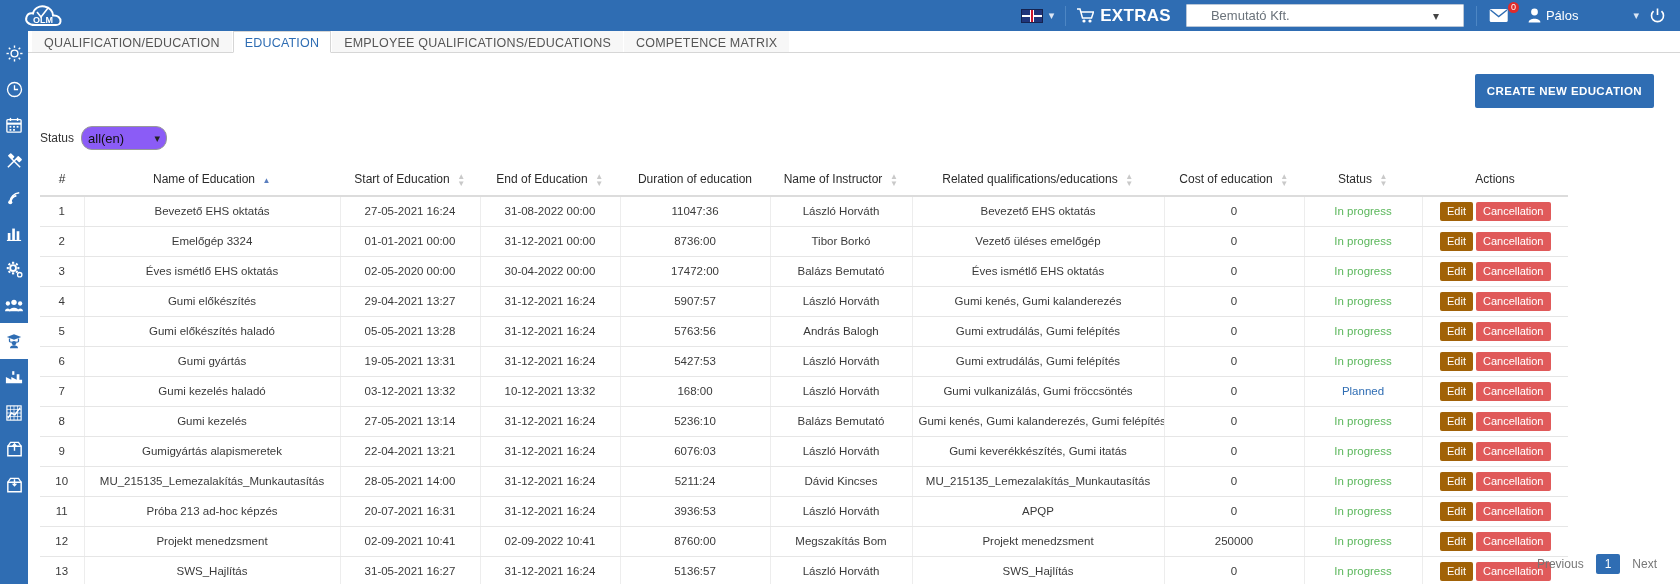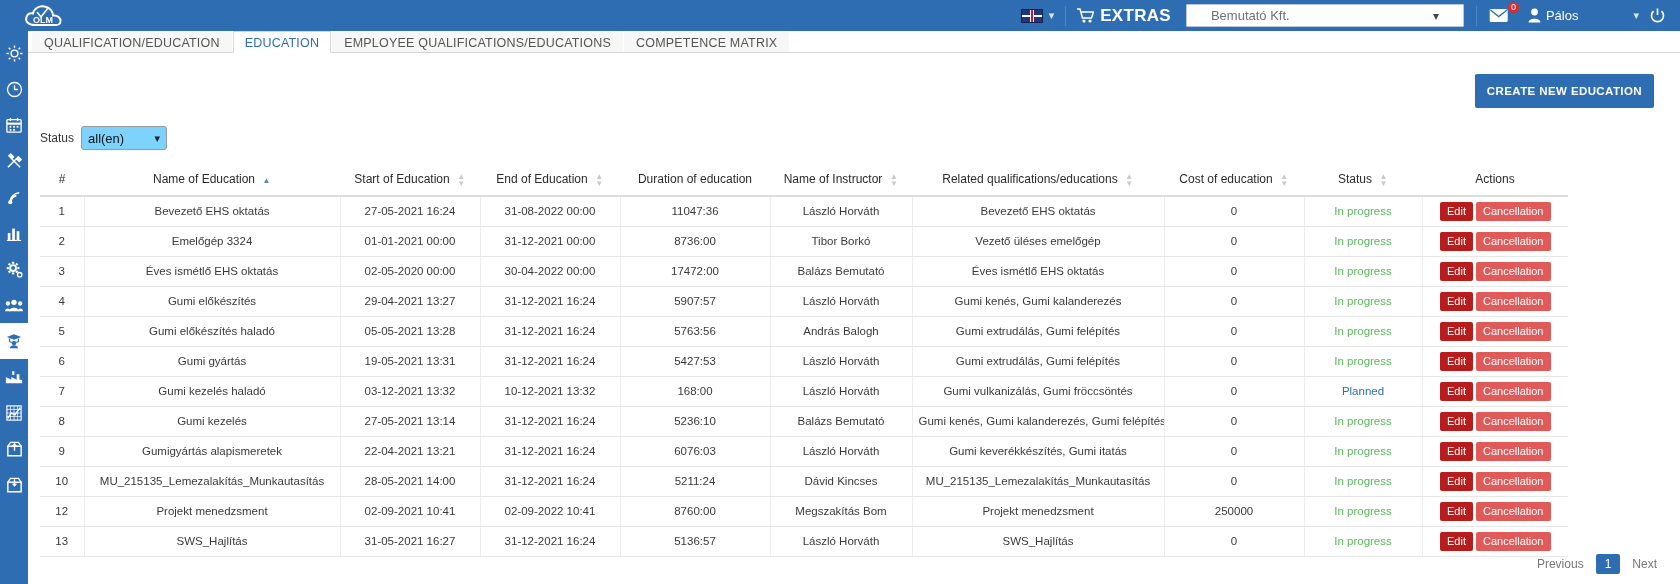--- a/index.html
+++ b/index.html
@@ -95,22 +95,22 @@
   .btn-create {
     position: absolute; right: 26px; top: 21px;
     background: #2f6db3; color: #fff; font-size: 11.5px; font-weight: bold;
     letter-spacing: 0.4px; padding: 11px 12px; border: none; border-radius: 2px;
     cursor: pointer;
   }
 
   .status-filter { position: absolute; left: 12px; top: 73px; display: flex; align-items: center; }
   .status-filter .lbl { font-size: 12px; color: #333; margin-right: 7px; }
   .sel {
-    width: 86px; height: 24px; border: 1px solid #999; border-radius: 3px;
-    background: #7dd3fc; font-size: 13px; color: #111; padding: 0 6px;
+    width: 86px; height: 24px; border: 1px solid #999; border-radius: 11px;
+    background: #8b5cf6; font-size: 13px; color: #111; padding: 0 6px;
     display: flex; align-items: center;
   }
   .sel .caret2 { margin-left: auto; font-size: 11px; color: #222; }
 
   .search-box { position: absolute; right: 14px; top: 83px; display: flex; align-items: center; }
   .search-box .lbl { font-size: 12px; color: #333; margin-right: 6px; }
   .search-input {
     width: 144px; height: 21px; border: 1px solid #a6a6a6; border-radius: 2px;
     background: #fff; font-size: 12px; padding: 0 5px; outline: none;
     font-family: "Liberation Sans", sans-serif;
@@ -136,21 +136,21 @@
   .sort-ico.asc { color: #5b7fbf; }
   .sort-ico i { display: block; font-style: normal; }
   .c-status-inprogress { color: #5bb75b; }
   .c-status-planned { color: #2f6db3; }
   .act-cell { white-space: nowrap; }
   .btn-edit, .btn-cancel {
     display: inline-block; color: #fff; font-size: 11px; border: none;
     padding: 3px 7px; border-radius: 2px; cursor: pointer; line-height: 13px;
     font-family: "Liberation Sans", sans-serif;
   }
-  .btn-edit { background: #b91c1c; margin-right: 3px; }
+  .btn-edit { background: #a16207; margin-right: 3px; }
   .btn-cancel { background: #e05a5a; }
 
   
   .pager {
     position: absolute; right: 14px; top: 501px; display: flex; align-items: center;
     font-size: 12px;
   }
   .pager .pg { padding: 3px 9px; color: #777; cursor: pointer; }
   .pager .pg.num { background: #2f6db3; color: #fff; border-radius: 2px; padding: 3px 9px; margin: 0 3px; }
 </style>
@@ -505,20 +505,32 @@
           <td>28-05-2021 14:00</td>
           <td>31-12-2021 16:24</td>
           <td>5211:24</td>
           <td>Dávid Kincses</td>
           <td>MU_215135_Lemezalakítás_Munkautasítás</td>
           <td>0</td>
           <td class="c-status-inprogress">In progress</td>
           <td class="act-cell"><button class="btn-edit">Edit</button><button class="btn-cancel">Cancellation</button></td>
         </tr>
         <tr>
+          <td>11</td>
+          <td>Próba 213 ad-hoc képzés</td>
+          <td>20-07-2021 16:31</td>
+          <td>31-12-2021 16:24</td>
+          <td>3936:53</td>
+          <td>László Horváth</td>
+          <td>APQP</td>
+          <td>0</td>
+          <td class="c-status-inprogress">In progress</td>
+          <td class="act-cell"><button class="btn-edit">Edit</button><button class="btn-cancel">Cancellation</button></td>
+        </tr>
+        <tr>
           <td>12</td>
           <td>Projekt menedzsment</td>
           <td>02-09-2021 10:41</td>
           <td>02-09-2022 10:41</td>
           <td>8760:00</td>
           <td>Megszakítás Bom</td>
           <td>Projekt menedzsment</td>
           <td>250000</td>
           <td class="c-status-inprogress">In progress</td>
           <td class="act-cell"><button class="btn-edit">Edit</button><button class="btn-cancel">Cancellation</button></td>

